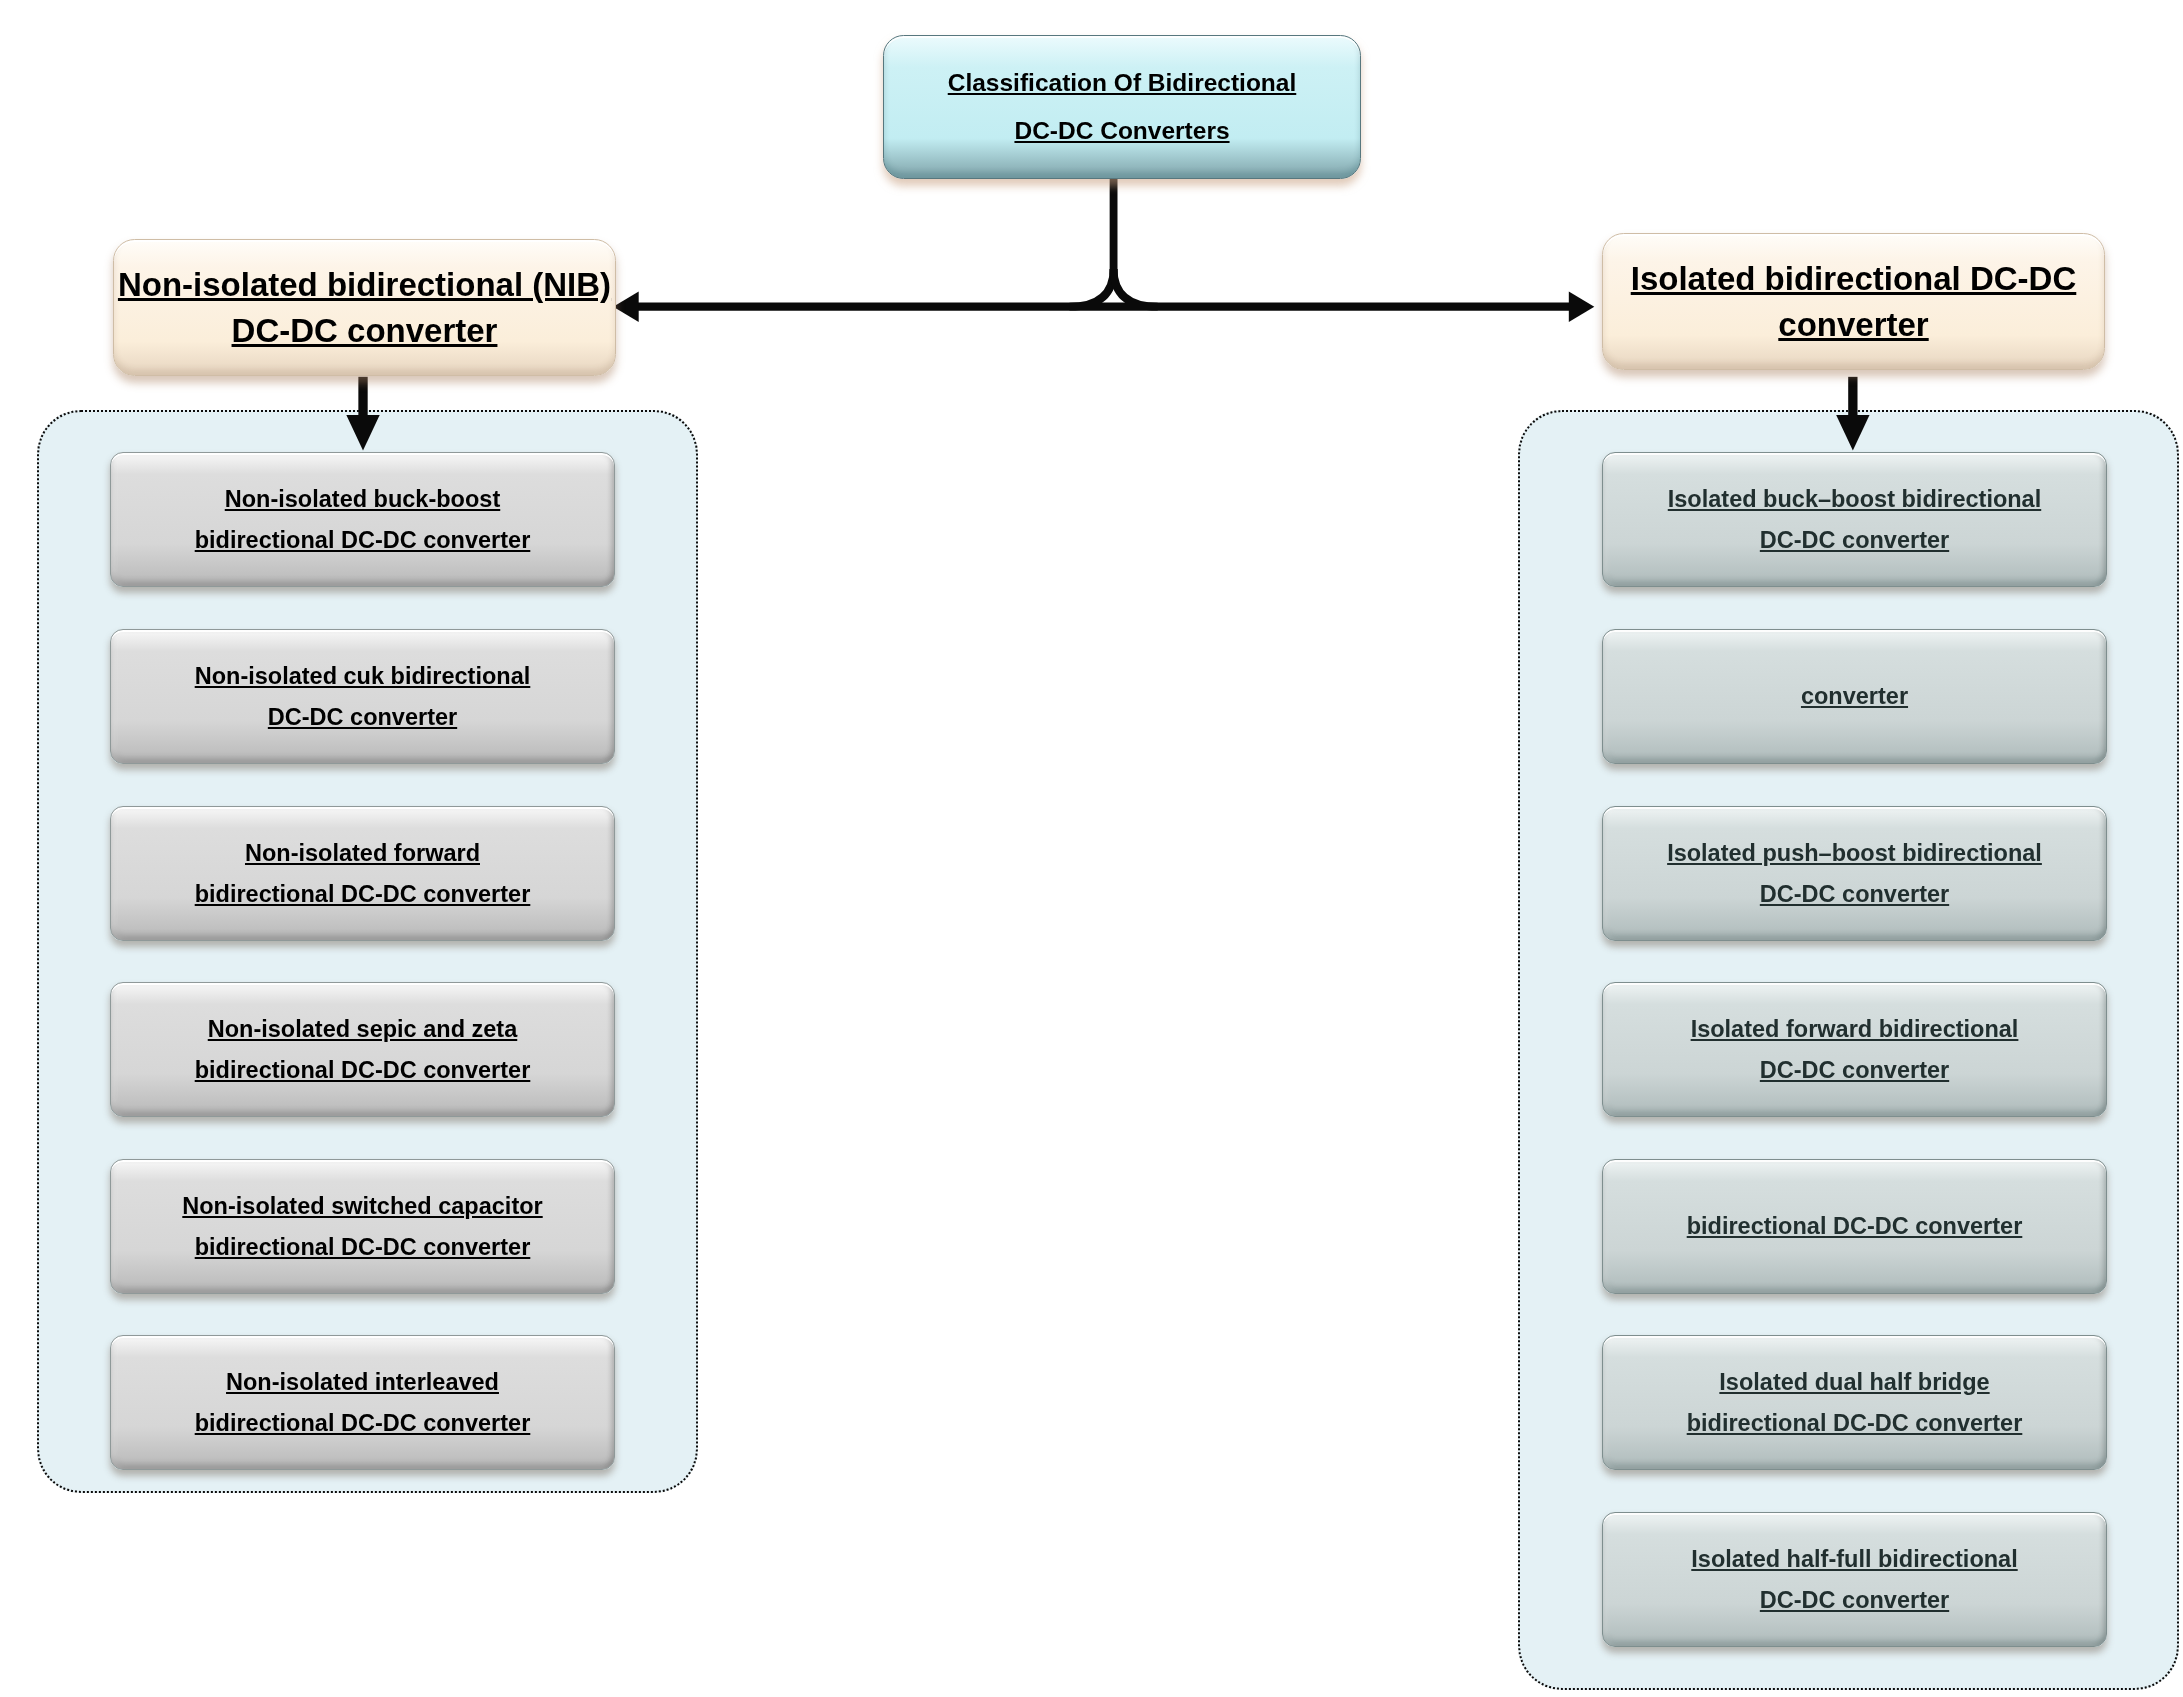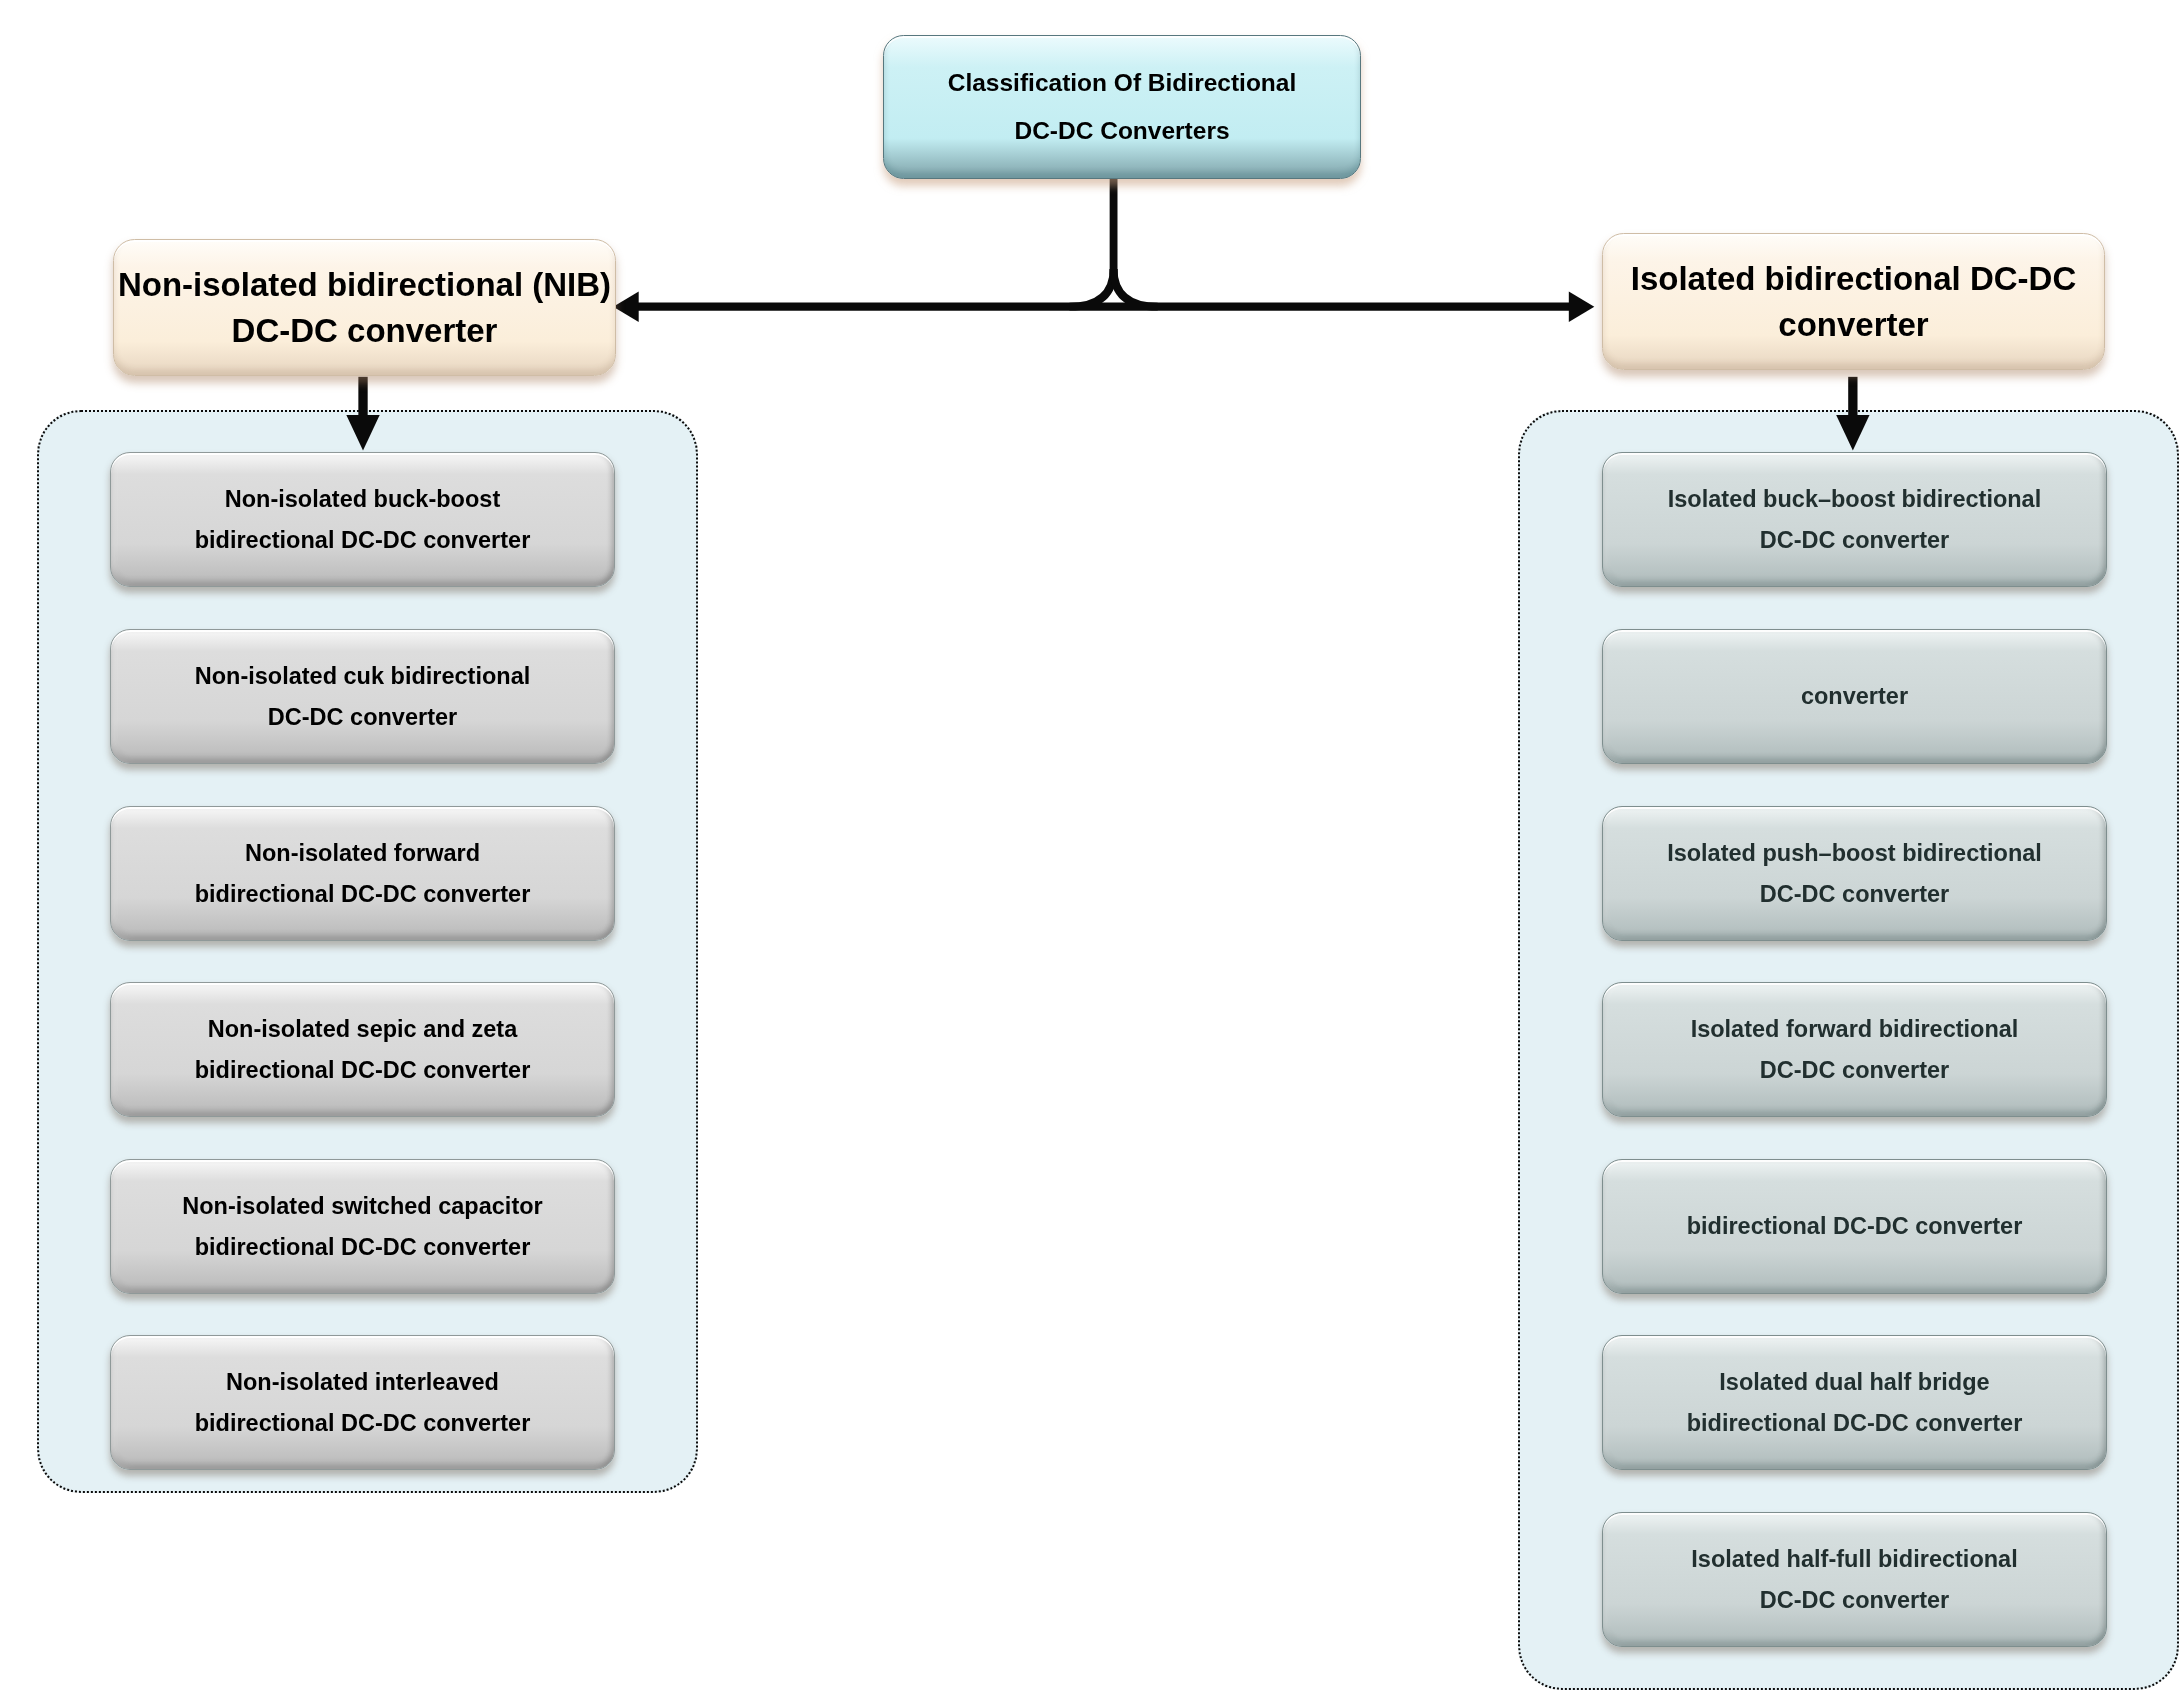--- a/index.html
+++ b/index.html
@@ -27,21 +27,21 @@
   .panel-left{left:37px; top:410px; width:657px; height:1079px;}
   .panel-right{left:1518px; top:410px; width:657px; height:1276px;}
   
   svg.connectors{position:absolute; left:0; top:0; z-index:2; pointer-events:none;}
   
   .box{
     position:absolute; z-index:3;
     display:flex; flex-direction:column; justify-content:center; align-items:center;
     text-align:center;
   }
-  .ln{display:block; white-space:nowrap;}
+  .ln{display:block; white-space:nowrap;text-decoration:underline;}
   .title-box{
     left:883px; top:35px; width:476px; height:142px;
     background:linear-gradient(180deg,#ecfbfd 0%,#cdf1f5 22%,#c2edf2 72%,#86abb1 97%);
     border:1.5px solid var(--title-border); border-radius:20.6px;
     box-shadow:inset 0 2px 0 rgba(255,255,255,.85), inset 0 -4.9px 6.9px rgba(0,60,70,.18),
                0 6.9px 8.8px rgba(200,160,130,.55);
     color:#000; font-size:24.5px;
   }
   .title-box .ln{line-height:48px;}
   .header-box{
@@ -49,21 +49,21 @@
     background:linear-gradient(180deg,#fffdf9 0%,#fdf4e8 20%,#fbeeda 75%,#e9d8c3 97%);
     border:1px solid var(--header-border); border-radius:21.6px;
     box-shadow:inset 0 2px 0 rgba(255,255,255,.9), inset 0 -4.9px 6.9px rgba(120,90,60,.16),
                0 6.9px 8.8px rgba(170,130,100,.45);
     color:#000; font-size:33px;
   }
   .header-box .ln{line-height:46px;}
   .header-left{left:113px; top:239px; width:501px;}
   .header-right{left:1602px; top:233px; width:501px;}
   .item{
-    width:503px; height:133px; border-radius:20px; font-size:23.5px;
+    width:503px; height:133px; border-radius:13px; font-size:23.5px;
   }
   .item .ln{line-height:41px;}
   .left-item{
     left:110px;
     background:linear-gradient(180deg,#f8f8f8 0%,#dddddd 16%,var(--left-item-fill) 68%,#bcbcbc 96%);
     border:1px solid var(--left-item-border);
     box-shadow:inset 0 2px 0 rgba(255,255,255,.95), inset 0 -4.4px 5.9px rgba(0,0,0,.20),
                inset 3.4px 0 4.9px rgba(255,255,255,.35), inset -3.4px 0 4.9px rgba(0,0,0,.10),
                0 5.9px 7.8px rgba(120,105,90,.45);
     color:var(--left-item-text);

